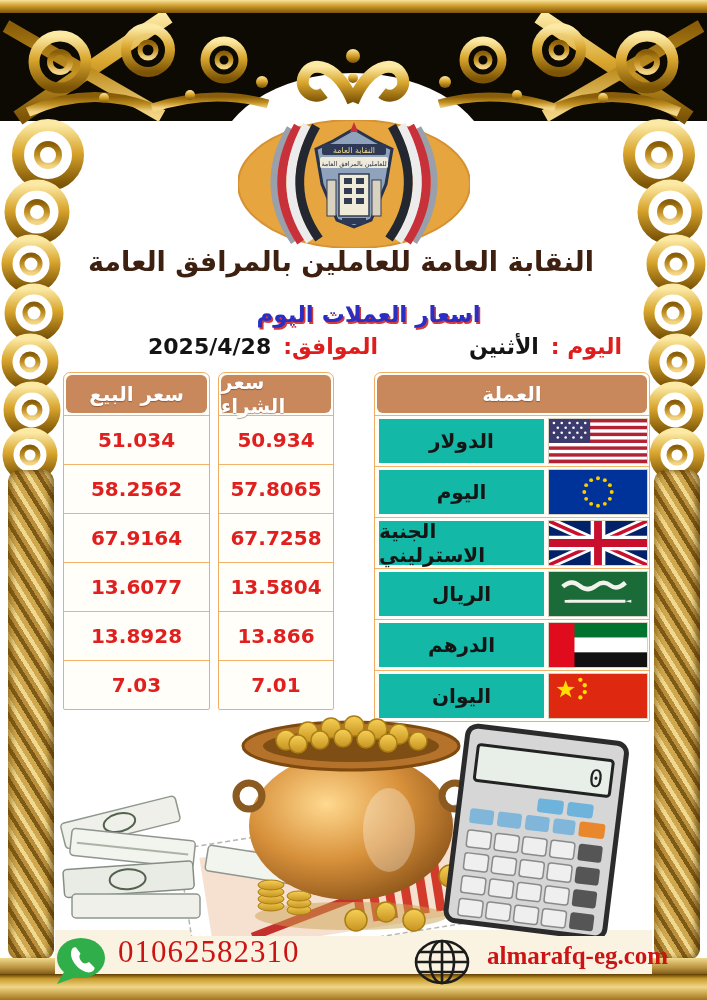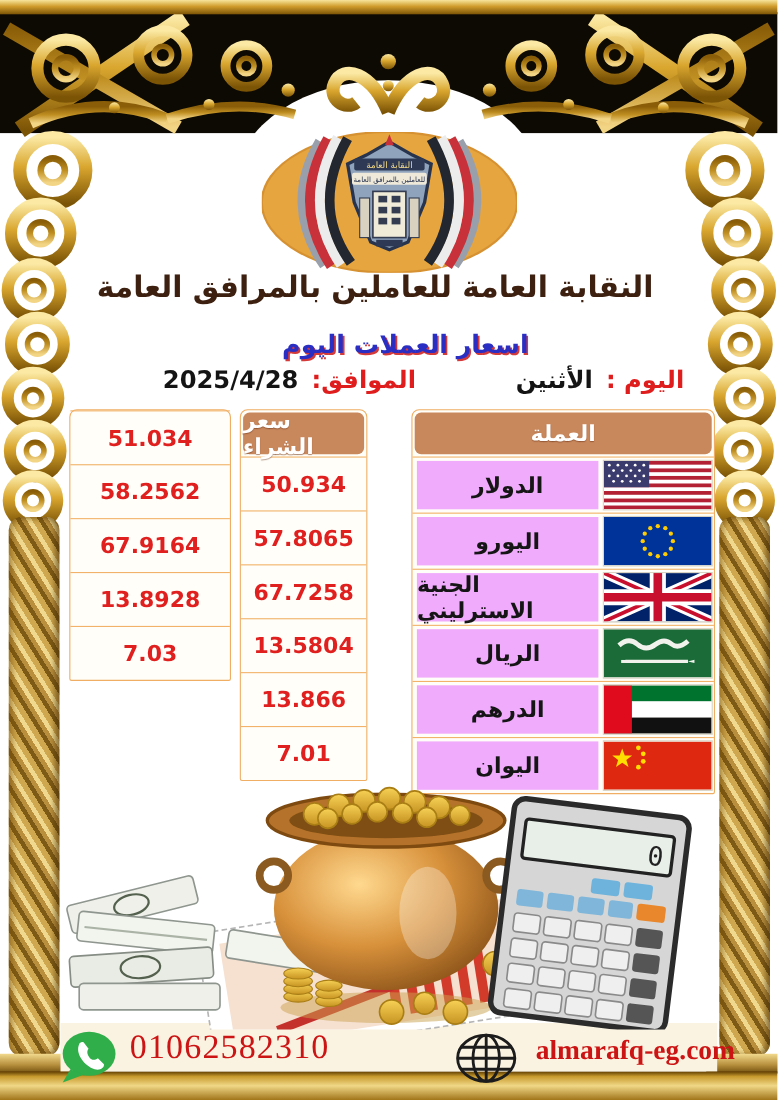--- a/index.html
+++ b/index.html
@@ -41,21 +41,21 @@
     border:1px solid #efae64;border-radius:7px 7px 2px 2px;}
   .col-sell{left:63px;width:147px;}
   .col-buy{left:218px;width:116px;}
   .col-cur{left:374px;width:276px;}
   .hd{height:38px;margin:2px;background:#c9875c;color:#fff;border-radius:6px;
     display:flex;align-items:center;justify-content:center;font-weight:bold;font-size:20px;
     text-shadow:0 1px 1px rgba(90,40,10,.45);}
   .cell{height:48px;border-top:1px solid #f2b269;display:flex;align-items:center;justify-content:center;}
   .price{color:#e01f1f;font-weight:bold;font-size:20px;}
   .ccell{gap:3px;padding:1px 2px;}
-  .cname{flex:1;align-self:stretch;margin:2px;background:#f0abfc;display:flex;align-items:center;
+  .cname{flex:1;align-self:stretch;margin:2px;background:#14b8a6;display:flex;align-items:center;
     justify-content:center;font-weight:bold;font-size:20px;color:#151515;}
   .flag{width:98px;height:44px;flex:none;outline:1px solid #d8d2c2;}
 
   
   .illus{position:absolute;left:56px;top:704px;z-index:7;}
   .footer-strip{position:absolute;left:55px;right:55px;top:930px;height:44px;z-index:7;
     background:#faf3e1;}
   .wa{position:absolute;left:50px;top:936px;z-index:8;}
   .phone{position:absolute;left:118px;top:934px;z-index:8;font-family:"Liberation Serif","DejaVu Serif",serif;
     font-size:31px;color:#cc1414;letter-spacing:1px;}
@@ -173,23 +173,25 @@
       <span class="dlabel">اليوم :</span>
       <span class="dvalue">الأثنين</span>
     </div>
     <div class="dgroup">
       <span class="dlabel">الموافق:</span>
       <span class="dvalue" dir="ltr">2025/4/28</span>
     </div>
   </div>
 
   <div class="col col-sell">
+    <div class="hd">سعر البيع</div>
     <div class="cell price">51.034</div>
     <div class="cell price">58.2562</div>
     <div class="cell price">67.9164</div>
+    <div class="cell price">13.6077</div>
     <div class="cell price">13.8928</div>
     <div class="cell price">7.03</div>
   </div>
 
   <div class="col col-buy">
     <div class="hd">سعر الشراء</div>
     <div class="cell price">50.934</div>
     <div class="cell price">57.8065</div>
     <div class="cell price">67.7258</div>
     <div class="cell price">13.5804</div>
@@ -231,21 +233,21 @@
             <circle cx="37" cy="14" r="1.3"></circle>
           <circle cx="9" cy="19" r="1.3"></circle>
             <circle cx="17" cy="19" r="1.3"></circle>
             <circle cx="25" cy="19" r="1.3"></circle>
             <circle cx="33" cy="19" r="1.3"></circle>
         </g>
       </svg>
     </div>
 
     <div class="cell ccell">
-      <div class="cname">اليورو</div>
+      <div class="cname">اليوم</div>
       <svg class="flag" viewBox="0 0 100 45" preserveAspectRatio="none">
         <rect width="100" height="45" fill="#003399"></rect>
         <g fill="#ffcc00">
           <circle cx="50" cy="8.5" r="2"></circle>
             <circle cx="57" cy="10.4" r="2"></circle>
             <circle cx="62.1" cy="15.5" r="2"></circle>
           <circle cx="64" cy="22.5" r="2"></circle>
             <circle cx="62.1" cy="29.5" r="2"></circle>
             <circle cx="57" cy="34.6" r="2"></circle>
           <circle cx="50" cy="36.5" r="2"></circle>

